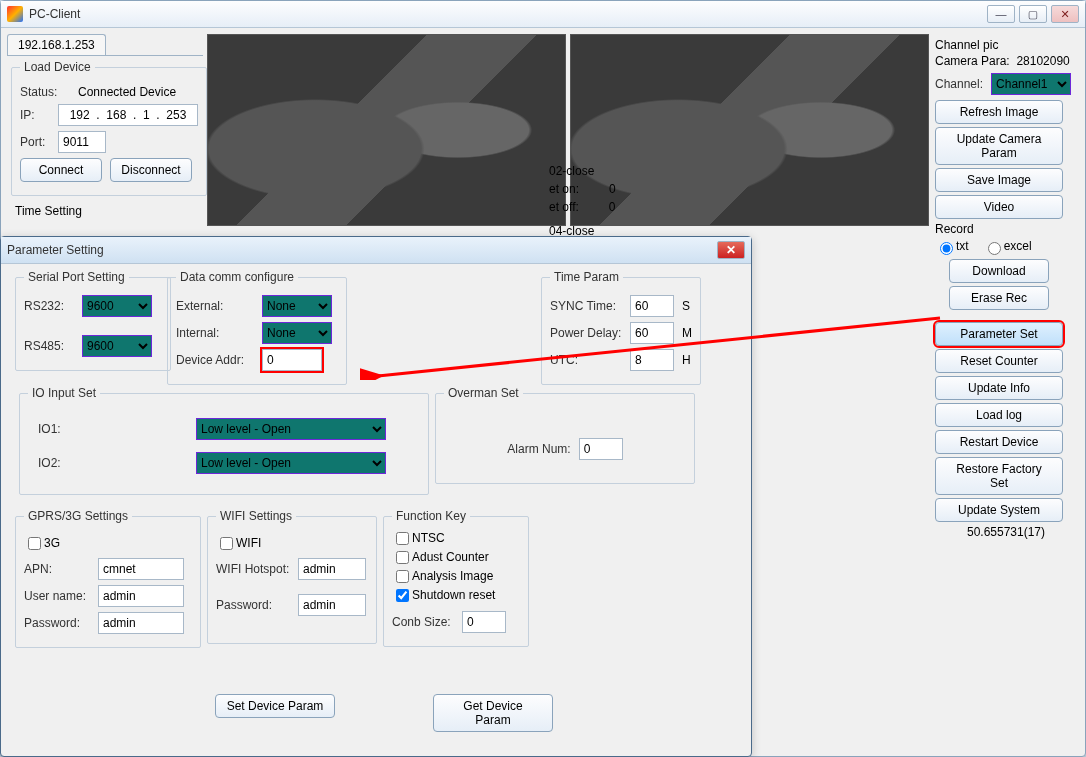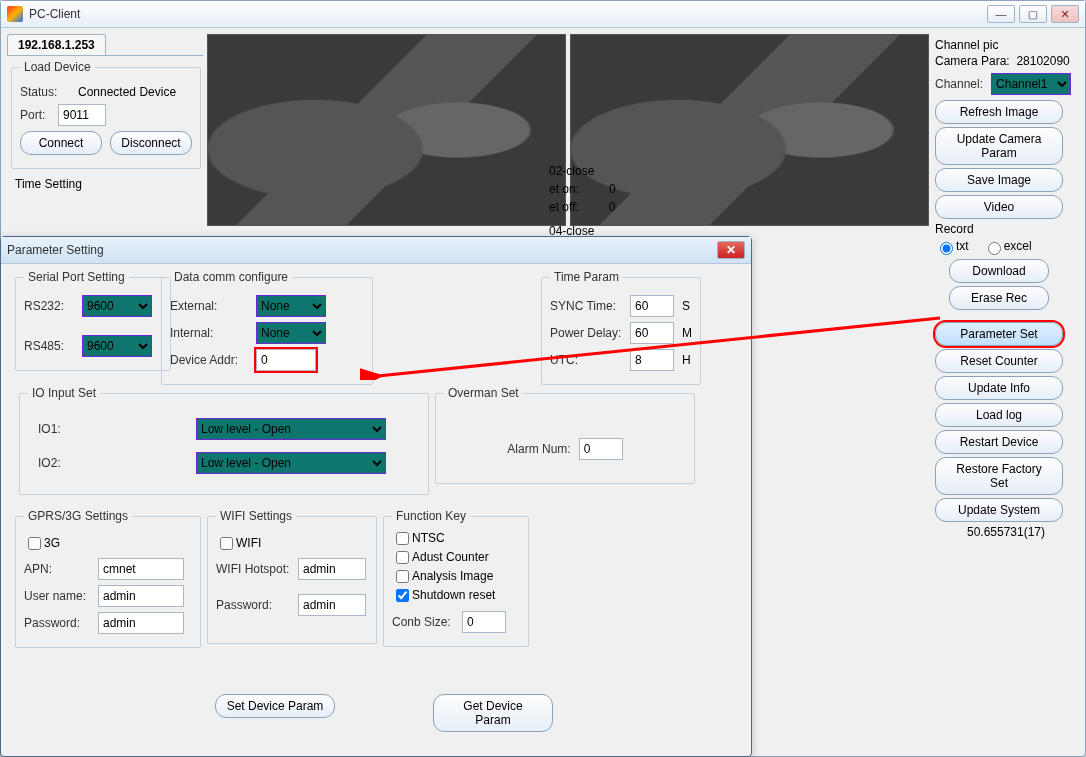--- a/index.html
+++ b/index.html
@@ -15,30 +15,30 @@
 
   .tab-strip { display:flex; border-bottom:1px solid #9fb3c6; margin-bottom:2px; }
   .tab-strip .tab { padding: 4px 10px 3px; border:1px solid #9fb3c6; border-bottom:none; background:#eef2f7; margin-right:2px; border-radius:3px 3px 0 0; position:relative; top:1px; cursor:pointer;}
   .tab-strip .tab.active { background:#f6f6f6; border-bottom:1px solid #f6f6f6; }
 
   fieldset { border:1px solid #c4d0dc; border-radius:2px; margin:4px; padding:6px 8px 8px; }
   legend { color:#333; padding:0 4px; }
   label.fl { display:inline-block; color:#333; }
   input[type="text"] { border:1px solid #a8b8c8; padding:2px 4px; height:22px; background:#fff; }
   select { border:1px solid #6d28d9; height:22px; background:#0f766e; }
-  button { border:1px solid #8aa3bb; background:linear-gradient(#fdfdfe,#e6eef7); padding:4px 10px; border-radius:11px; cursor:pointer; min-height:24px; }
+  button { border:1px solid #8aa3bb; background:linear-gradient(#fdfdfe,#e6eef7); padding:4px 10px; border-radius:4px; cursor:pointer; min-height:24px; }
   .row { display:flex; align-items:center; gap:8px; margin:5px 0;}
   input[type="checkbox"], input[type="radio"] { vertical-align:middle; margin-right:3px;}
 
   
   #main-win { left:0; top:0; width:1086px; height:757px; }
   #main-win .body { display:flex; height: calc(100% - 30px);}
   .left-col { width: 200px; padding:2px; }
   .left-tabstrip { display:flex; border-bottom:1px solid #9fb3c6;}
-  .left-tab { padding:3px 10px; border:1px solid #9fb3c6; border-bottom:none; background:#f6f6f6; border-radius:3px 3px 0 0;font-weight:bold;}
+  .left-tab { padding:3px 10px; border:1px solid #9fb3c6; border-bottom:none; background:#f6f6f6; border-radius:3px 3px 0 0;}
   .center-col { flex:1; padding:2px; }
   .video-area { display:flex; gap:4px; height:192px; }
   .video-pane { flex:1; background:#2b2b2b; border:1px solid #555; position:relative; overflow:hidden;}
   .video-pane::after { content:""; position:absolute; inset:0; background:
      radial-gradient(ellipse at 30% 60%, #555 0 30%, transparent 31%),
      radial-gradient(ellipse at 70% 50%, #666 0 20%, transparent 21%),
      linear-gradient(135deg,#3a3a3a 0 40%,#555 40% 60%,#3a3a3a 60%); filter:grayscale(1);}
   .right-col { width:150px; padding:4px; }
   .right-col button { width:128px; margin:3px 0; display:block; }
   .right-col .lbl { margin:2px 0; }
@@ -78,20 +78,24 @@
   <div class="body">
     <div class="left-col">
       <div class="left-tabstrip">
         <div class="left-tab">192.168.1.253</div>
       </div>
       <fieldset>
         <legend>Load Device</legend>
         <div class="row">
           <label class="fl" style="width:50px">Status:</label>
           <span>Connected Device</span>
+        </div>
+        <div class="row">
+          <label class="fl" style="width:30px">IP:</label>
+          <input type="text" style="width: 140px; text-align: center;" value="192  .  168  .  1  .  253">
         </div>
         <div class="row">
           <label class="fl" style="width:30px">Port:</label>
           <input type="text" style="width: 48px;" value="9011">
         </div>
         <div class="row">
           <button style="width:82px">Connect</button>
           <button style="width:82px">Disconnect</button>
         </div>
       </fieldset>
@@ -178,21 +182,21 @@
               <label class="fl" style="width:50px">RS232:</label>
             <select style="width:70px"><option>9600</option></select>
             </div>
           <div class="row" style="margin-top:18px">
               <label class="fl" style="width:50px">RS485:</label>
             <select style="width:70px"><option>9600</option></select>
             </div>
         </fieldset>
       </div>
 
-      <div class="sec" style="left:156px; top:4px; width:212px;">
+      <div class="sec" style="left:162px; top:4px; width:180px;">
         <fieldset>
           <legend>Data comm configure</legend>
           <div class="row">
               <label class="fl" style="width:78px">External:</label>
             <select style="width:70px"><option>None</option></select>
             </div>
           <div class="row">
               <label class="fl" style="width:78px">Internal:</label>
             <select style="width:70px"><option>None</option></select>
             </div>

